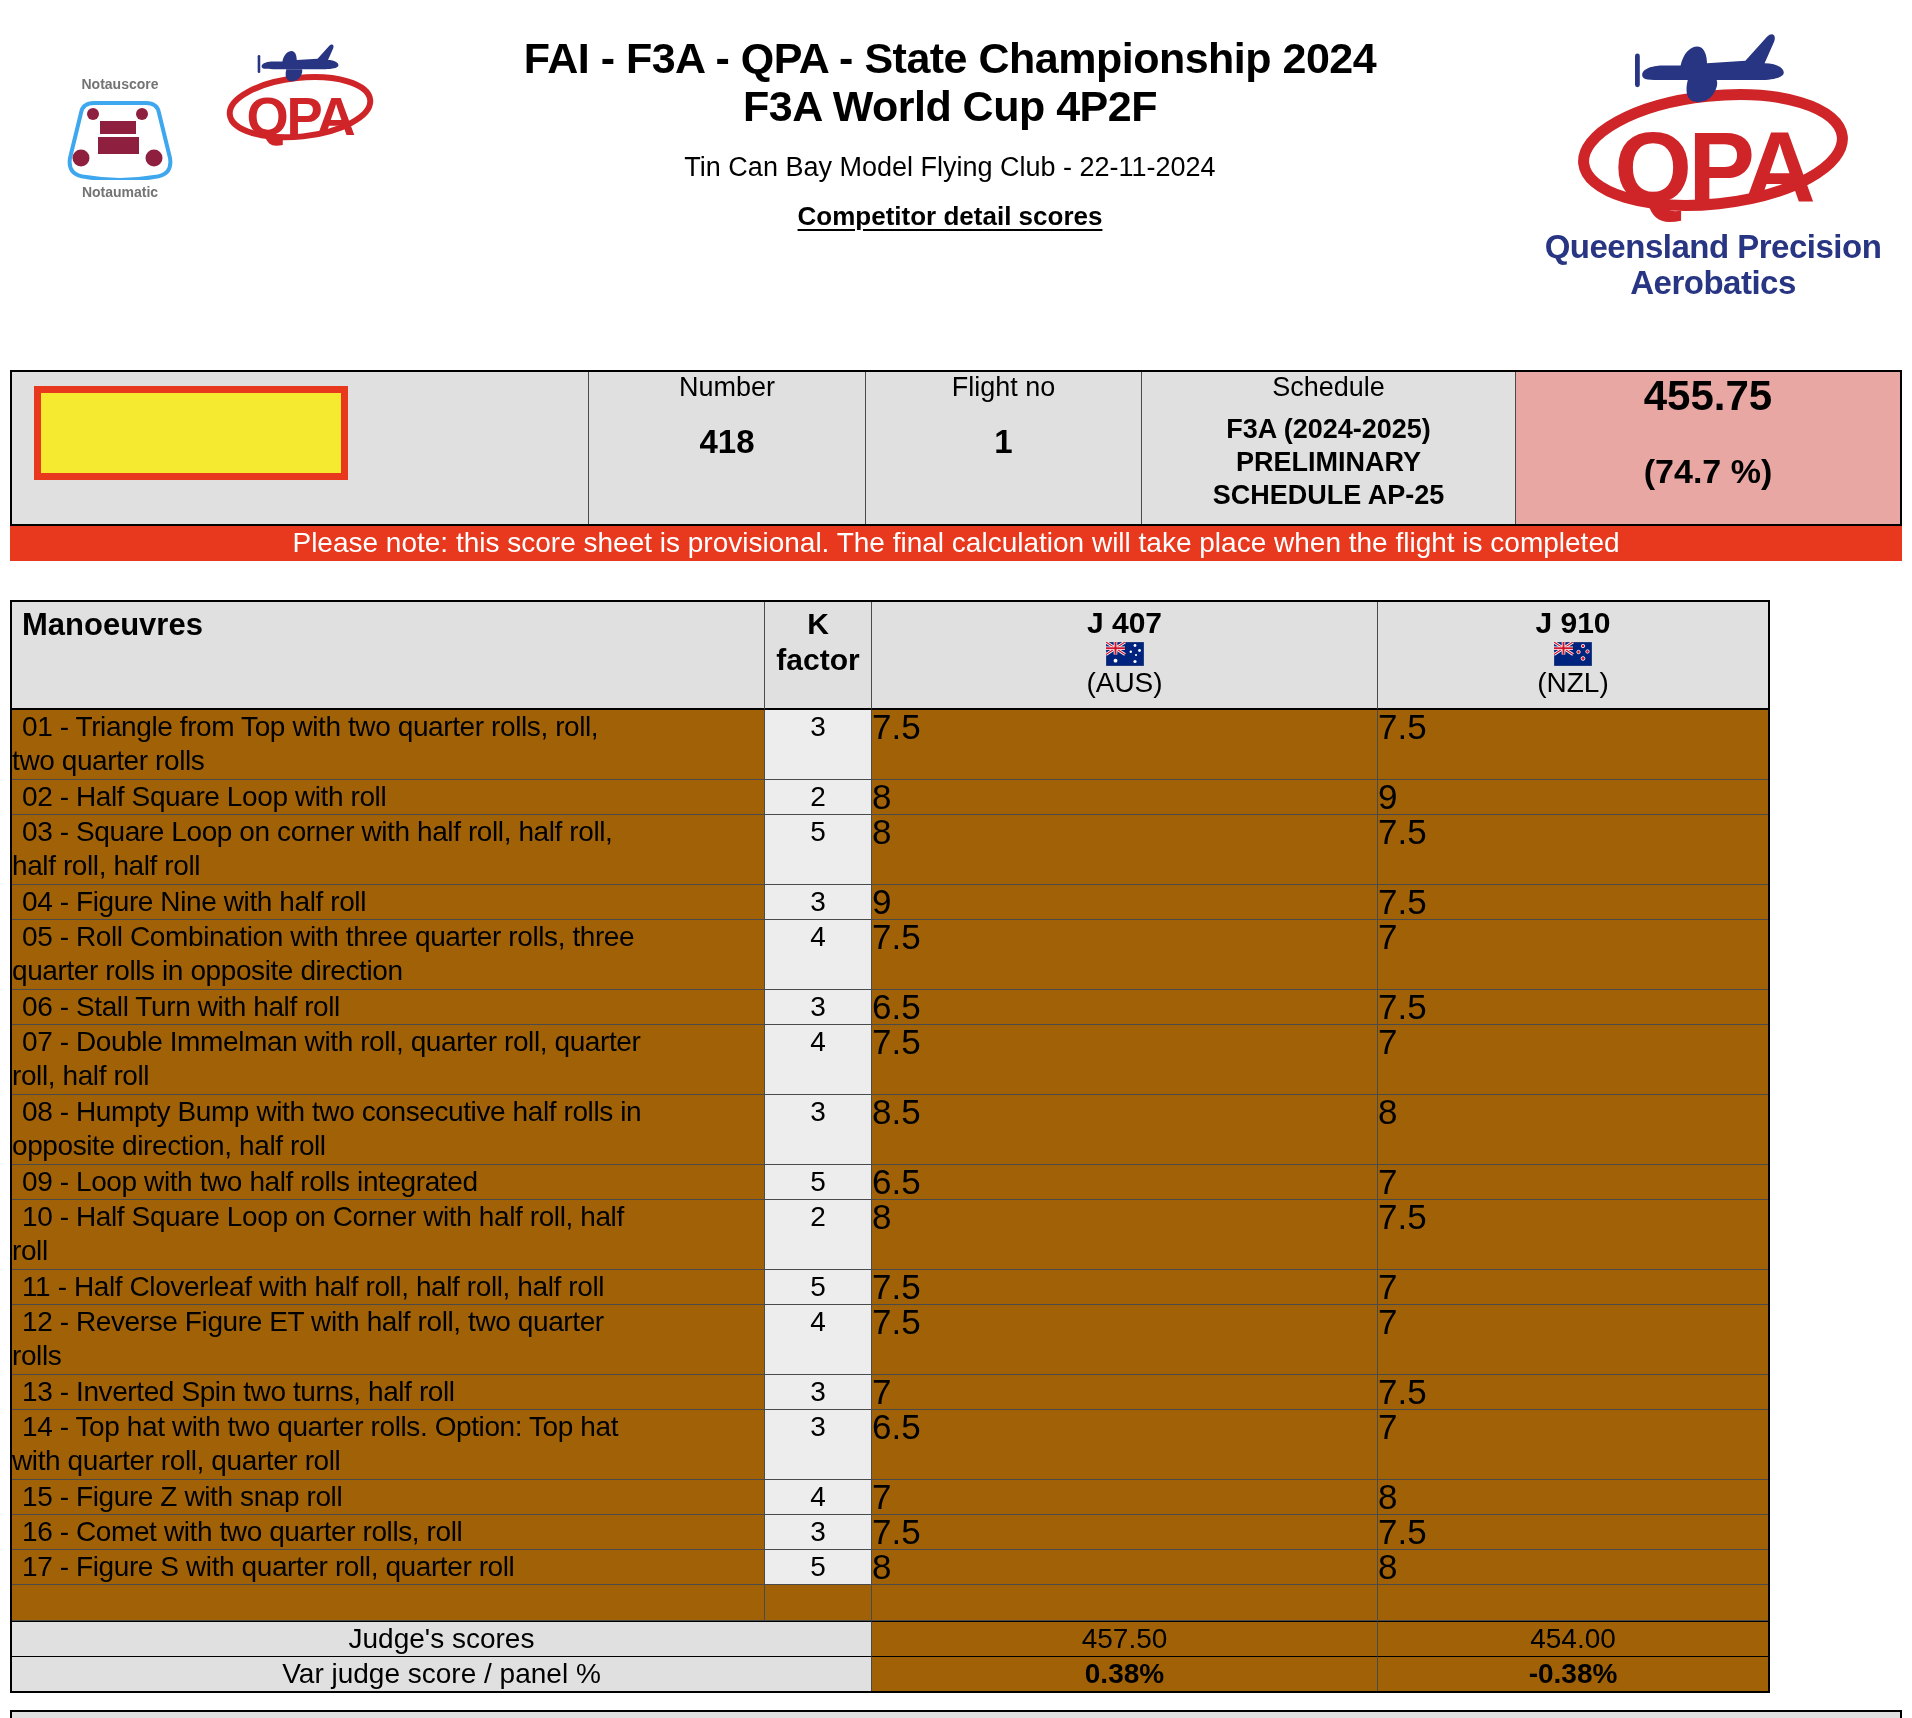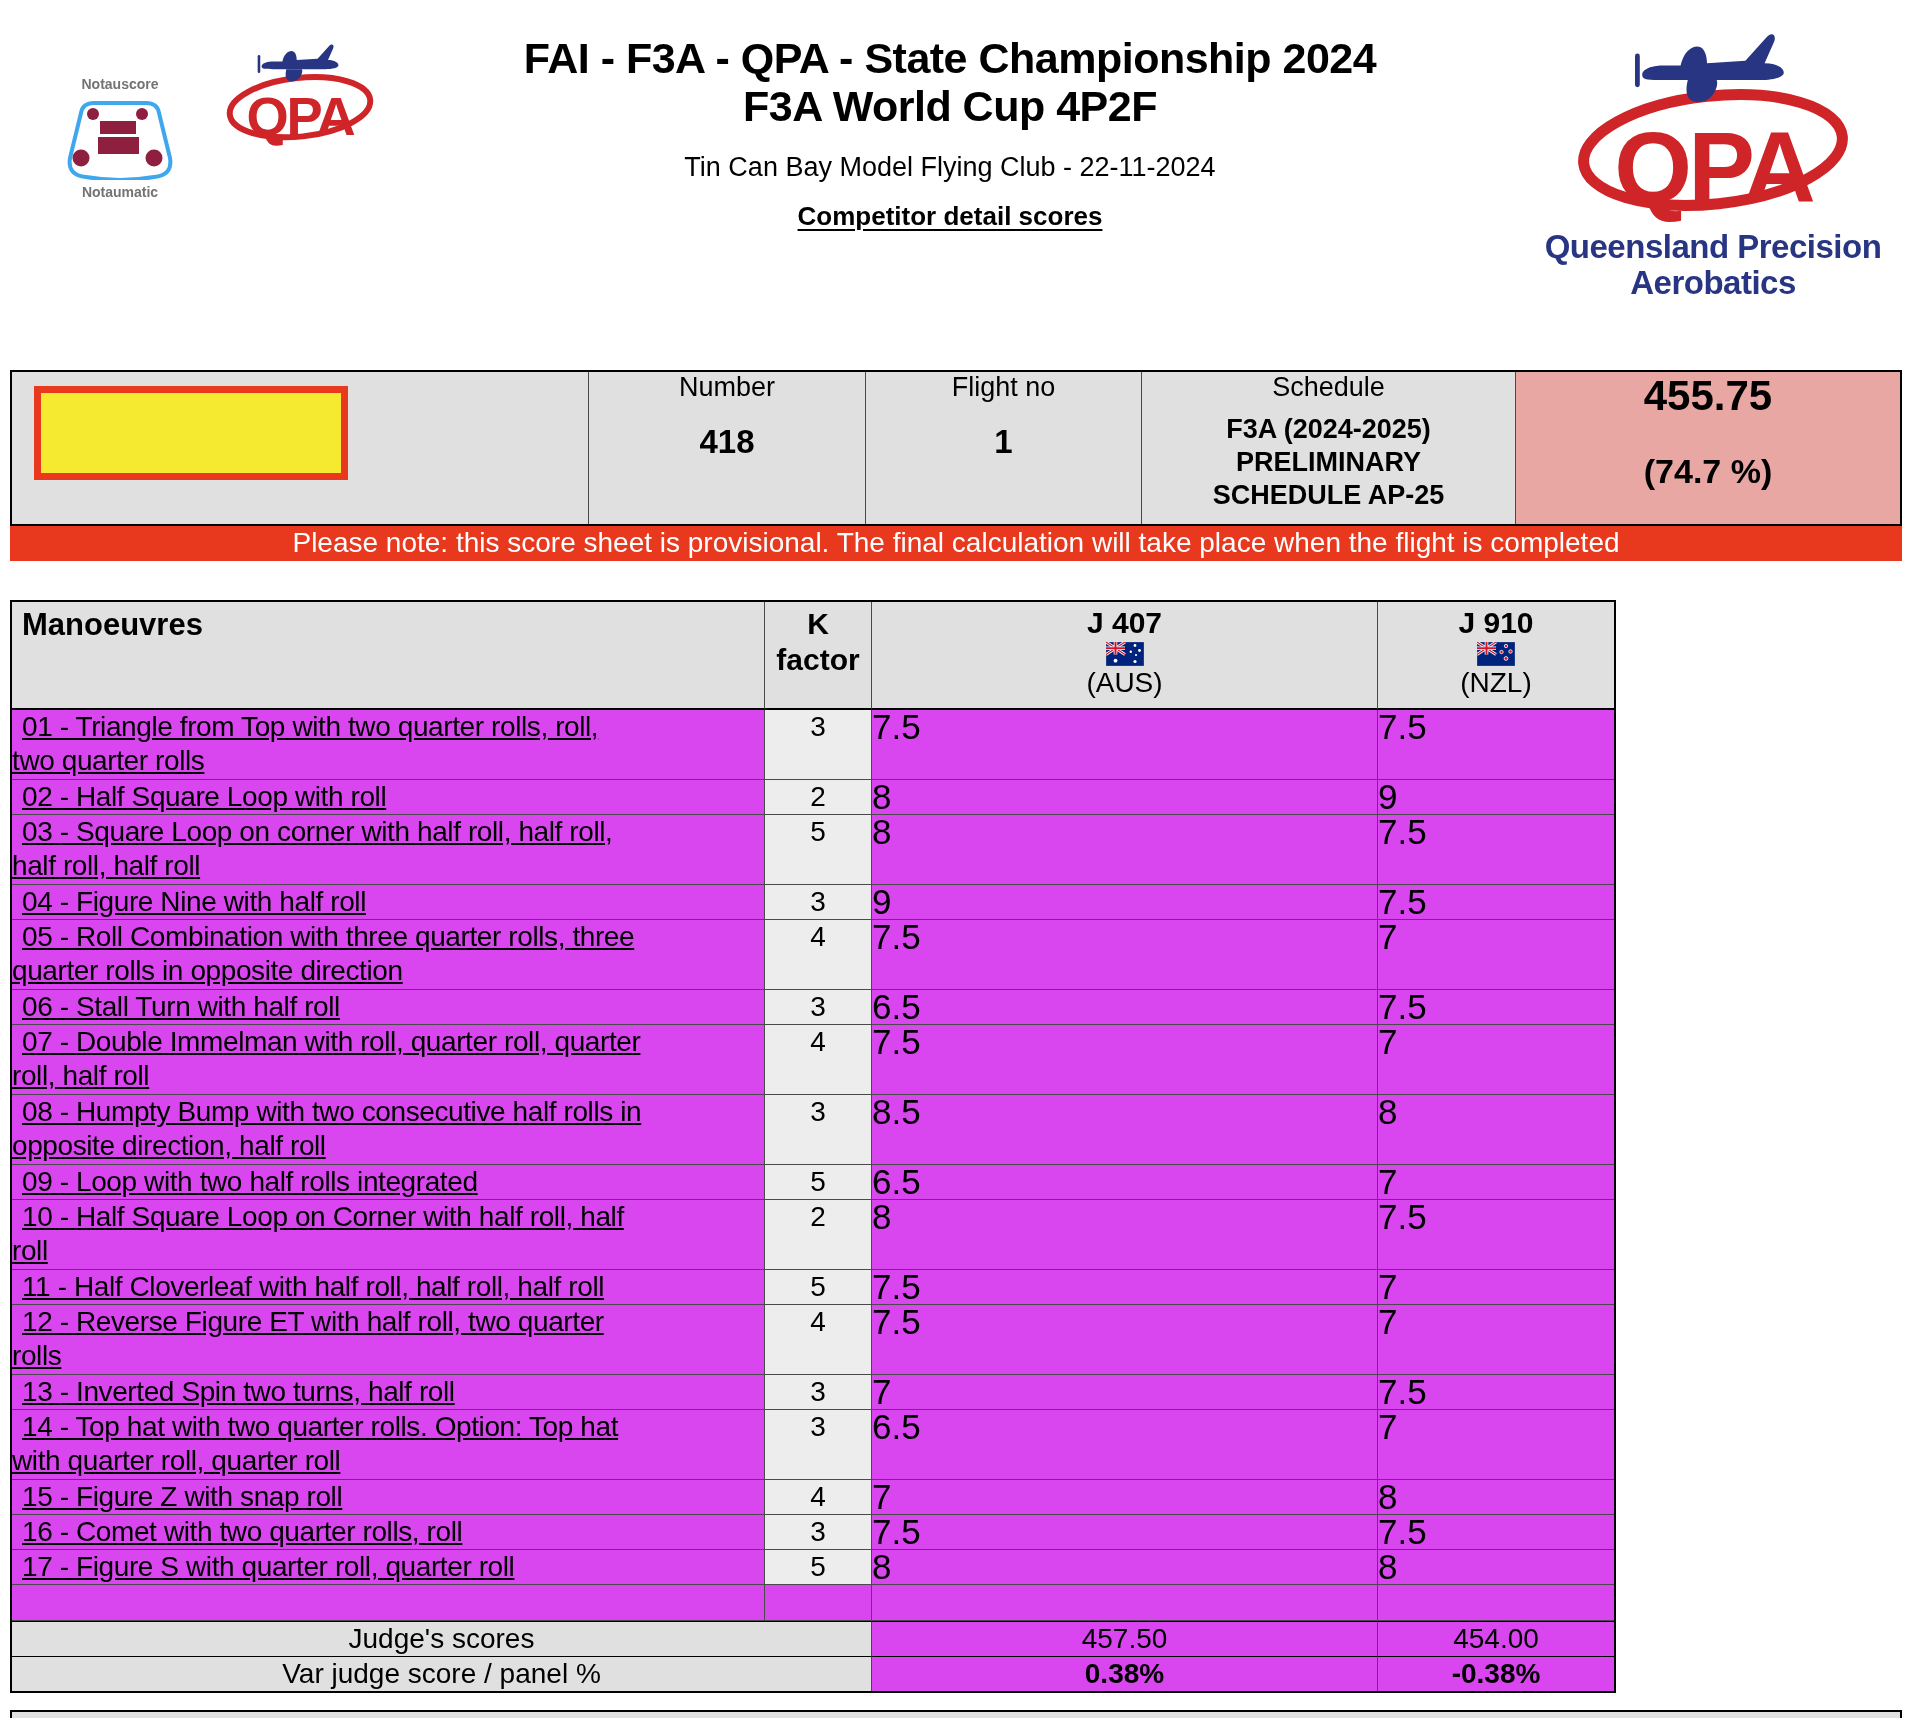--- a/index.html
+++ b/index.html
@@ -43,37 +43,37 @@
     background:#f5ea30; border:7px solid #e8391f;
   }
 
   .notice-banner {
     position:absolute; left:10px; top:526px; width:1892px; height:35px;
     background:#e8391f; color:#fff; font-size:28px; line-height:34px; text-align:center;
   }
 
   
   .score-table {
-    position:absolute; left:10px; top:600px; width:1606px;
-    border:2px solid #000; background:#d946ef;
+    position:absolute; left:10px; top:600px; width:1760px;
+    border:2px solid #000; background:#a16207;
   }
   .trow { display:grid; grid-template-columns:753px 107px 506px 1fr; }
   .tcell { border-right:1px solid #4a4a4a; border-bottom:1px solid #4a4a4a; overflow:hidden; }
   .trow .tcell:last-child { border-right:none; }
 
   .thead { height:108px; }
   .thead .tcell { background:#e0e0e0; border-bottom:2px solid #000; }
   .hdr-mano { font-weight:bold; font-size:31px; padding:5px 0 0 10px; }
   .hdr-k { font-weight:bold; font-size:30px; line-height:36px; text-align:center; padding-top:4px; white-space:pre-line; }
   .hdr-judge { text-align:center; padding-top:5px; }
   .judge-id { font-weight:bold; font-size:30px; line-height:32px; }
   .judge-flag { display:block; margin:3px auto 2px auto; }
   .judge-country { font-size:28px; line-height:30px; }
 
-  .mano { font-size:28px; line-height:34px; padding:0 0 0 0; text-indent:10px; white-space:pre-line; letter-spacing:-0.4px;text-decoration:underline; }
+  .mano { font-size:28px; line-height:34px; padding:0 0 0 0; text-indent:10px; white-space:pre-line; letter-spacing:-0.4px; }
   .mano.nowrap { white-space:nowrap; }
   .kcell { background:#ededed; text-align:center; font-size:28px; line-height:34px; }
   .jcell { text-align:left; font-size:35px; line-height:34px; }
 
   .empty-row { height:36px; }
   .totals-row { height:35px; }
   .totals-row .tcell { border-top:1px solid #000; border-bottom:none; }
   .totals-label { background:#e0e0e0; grid-column:1 / 3; text-align:center; font-size:28px; line-height:33px; }
   .totals-val { text-align:center; font-size:28px; line-height:33px; }
   .var-row .totals-val { font-weight:bold; }

